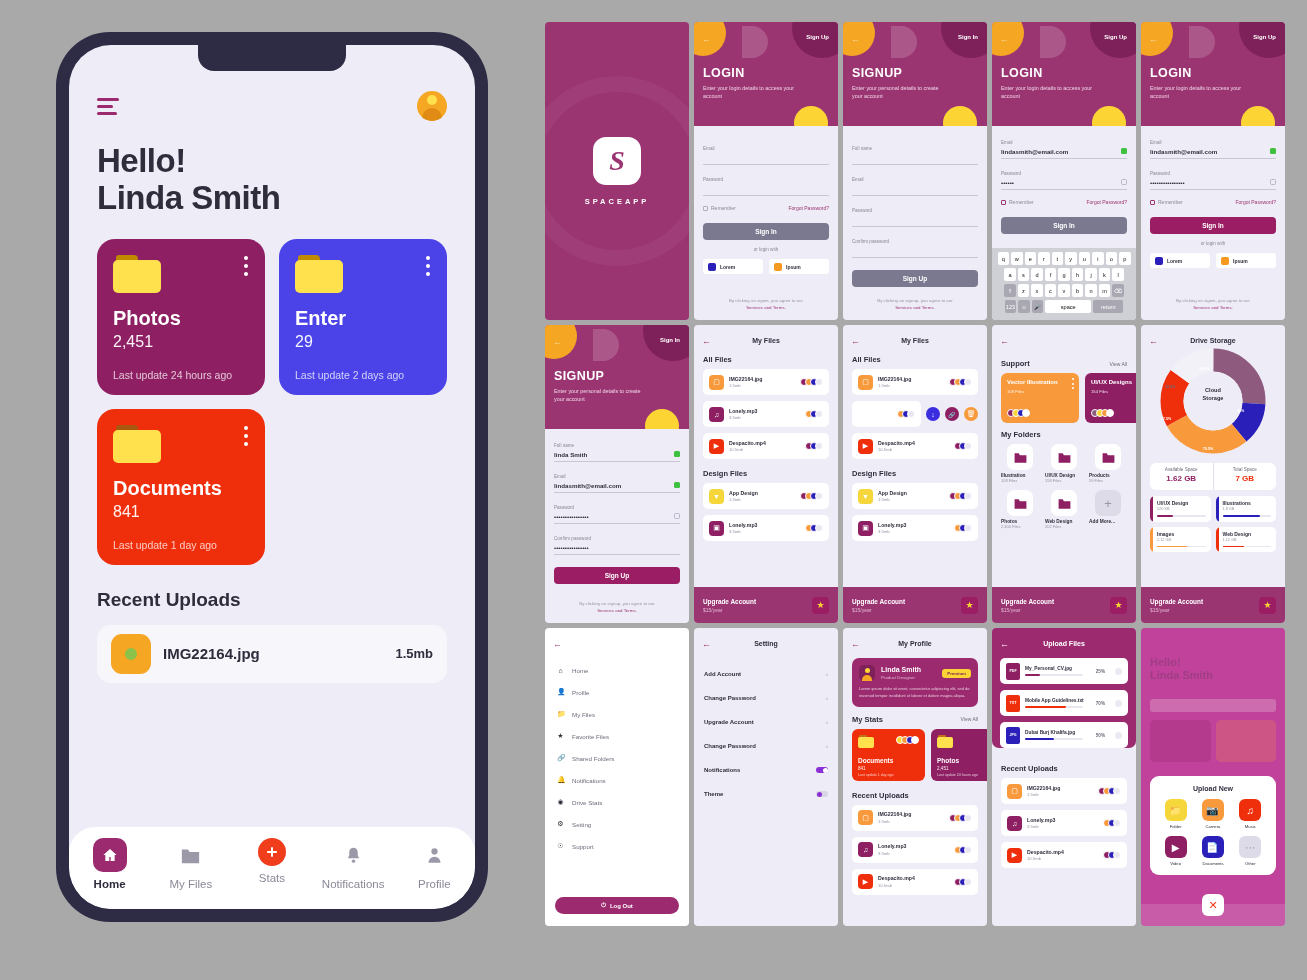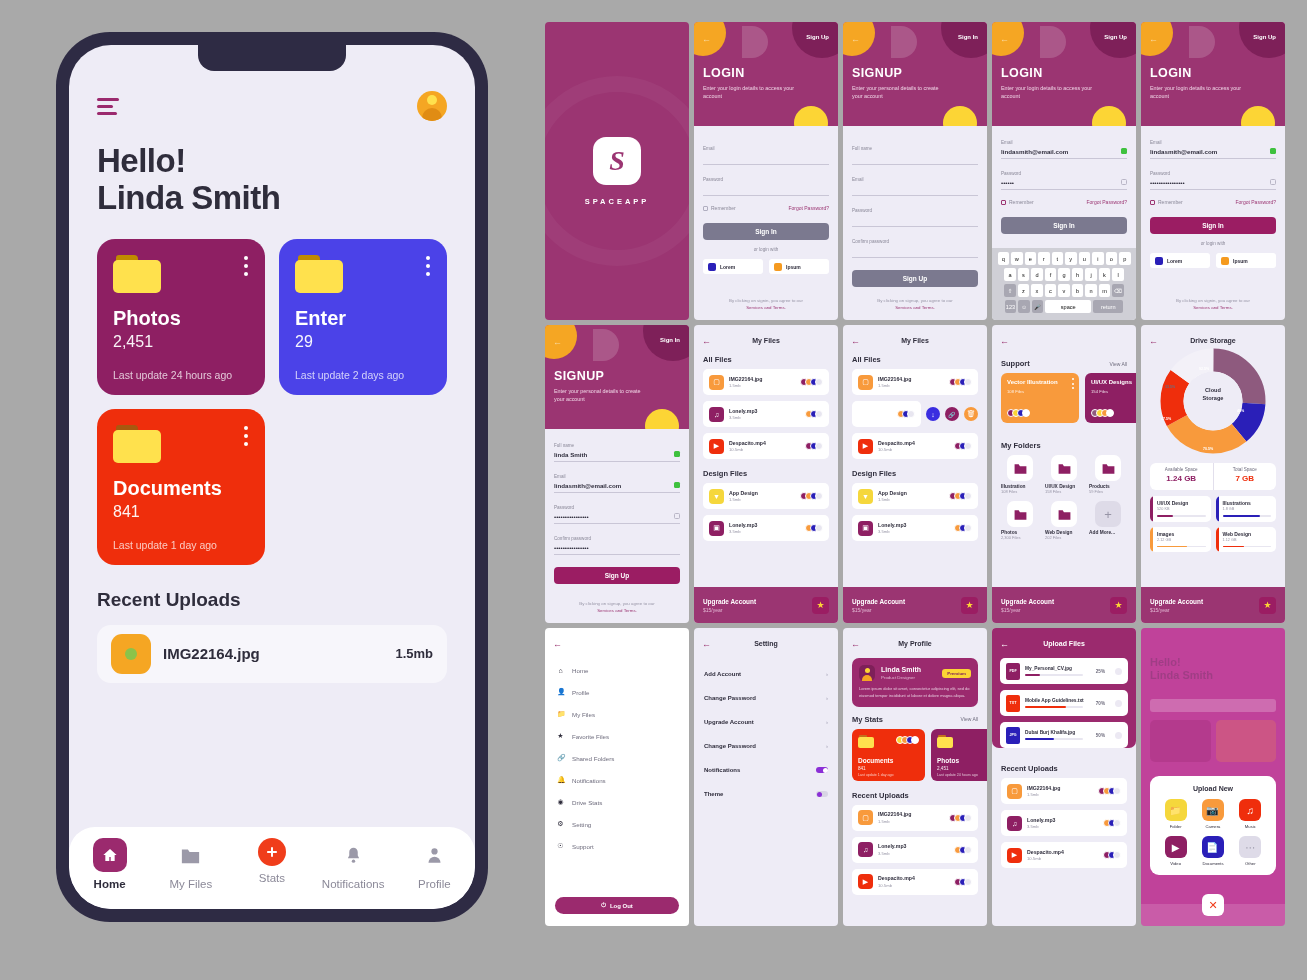--- a/index.html
+++ b/index.html
@@ -807,21 +807,21 @@
           <div class="t">UI/UX Designs</div>
           <div class="c">154 Files</div>
           <div class="av-stack" style="position:absolute;bottom:6px;left:9px;">
               <span style="background:#8e5a7e"></span>
               <span style="background:#fcd535"></span>
               <span style="background:#f89a3c"></span>
               <span style="background:#fff"></span>
             </div>
         </div>
       </div>
-      <div class="sec-title" style="margin-top:18px">My Folders</div>
+      <div class="sec-title" style="margin-top:7px">My Folders</div>
       <div class="fgrid">
         <div class="folder-mini">
             <div class="box">
               <svg width="15" height="13" viewBox="0 0 24 22" fill="#8e1f63">
                 <path d="M2 4h7l2 3h11v13H2z"></path>
               </svg>
             </div>
             <div class="nm">Illustration</div>
             <div class="ct">108 Files</div>
           </div>
@@ -894,21 +894,21 @@
         </div>
         <div style="position:absolute;left:58px;top:42px;font-size:3.6px;color:#fff;font-weight:bold">92.5%</div>
         <div style="position:absolute;left:96px;top:84px;font-size:3.6px;color:#fff;font-weight:bold">48%</div>
         <div style="position:absolute;left:62px;top:122px;font-size:3.6px;color:#fff;font-weight:bold">70.5%</div>
         <div style="position:absolute;left:20px;top:92px;font-size:3.6px;color:#fff;font-weight:bold">47.5%</div>
         <div style="position:absolute;left:24px;top:60px;font-size:3.6px;color:#6e6c7d;font-weight:bold">33.5%</div>
       </div>
       <div class="space-cards">
         <div>
           <div class="l">Available Space</div>
-          <div class="v" style="color:#8e1f63">1.24 GB</div>
+          <div class="v" style="color:#8e1f63">1.62 GB</div>
         </div>
         <div style="border-left:0.7px solid #e2dfec">
           <div class="l">Total Space</div>
           <div class="v" style="color:#ef2e0c">7 GB</div>
         </div>
       </div>
       <div class="cat-grid">
         <div class="cat">
             <div class="bar-l" style="background:#8e1f63"></div>
           <div class="n">UI/UX Design</div>

